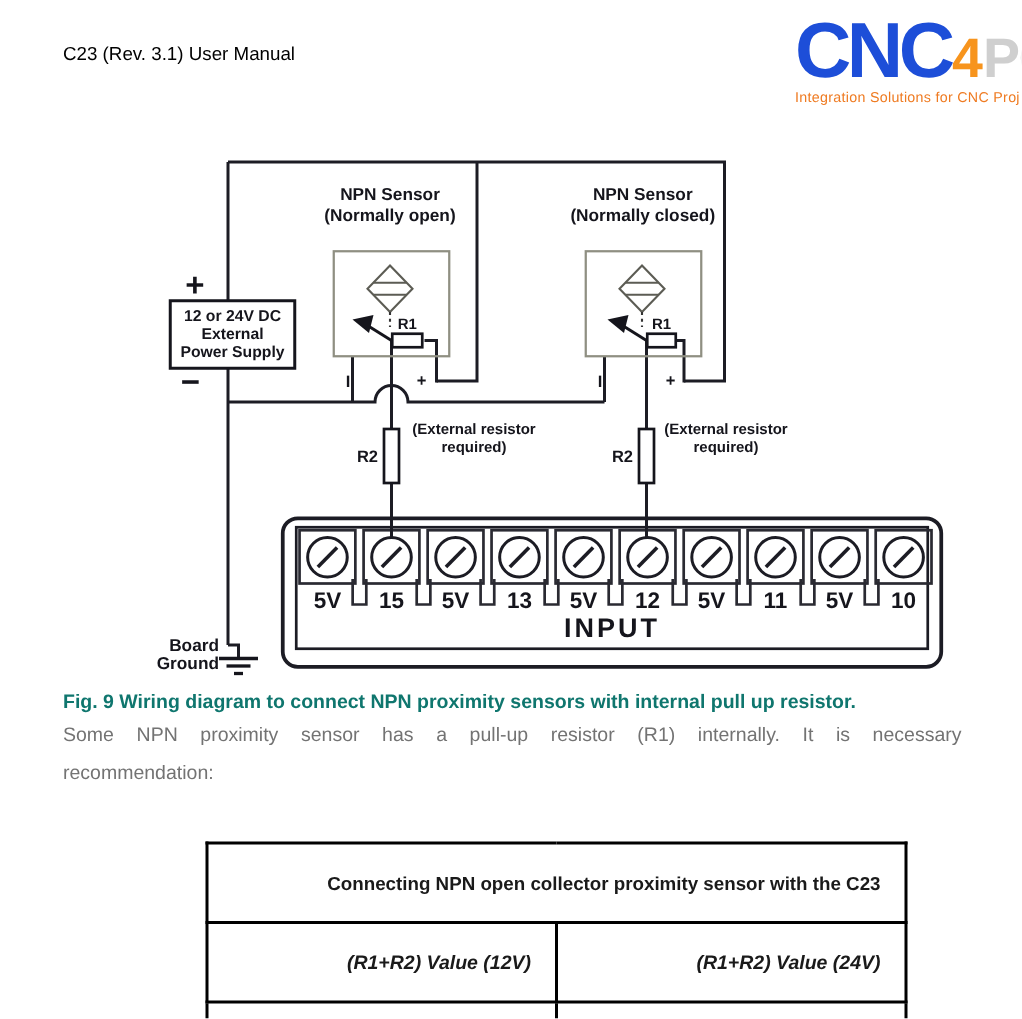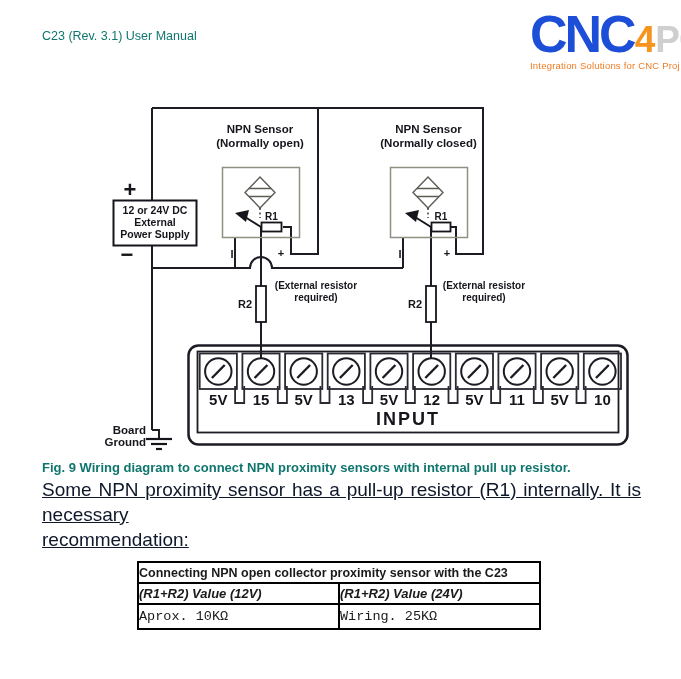--- a/index.html
+++ b/index.html
@@ -1,21 +1,21 @@
 <!DOCTYPE html>
 <html><head>
 <meta charset="utf-8">
 <style>
   html,body{margin:0;padding:0;background:#ffffff;}
   #page{position:relative;width:681px;height:679px;background:#ffffff;overflow:hidden;
         font-family:"Liberation Sans",sans-serif;color:#1a1a1a;}
   .abs{position:absolute;}
 
   
-  #doc-title{left:42px;top:29px;font-size:12.5px;color:#0f766e;}
+  #doc-title{left:42px;top:29px;font-size:12.5px;color:#000000;}
 
   
   #logo{left:530px;top:6px;width:200px;white-space:nowrap;}
   #logo .row{display:flex;align-items:baseline;}
   .logo-cnc{font-size:52px;font-weight:bold;letter-spacing:-3px;color:#1d4ed8;line-height:56px;}
   .logo-4{font-size:37px;font-weight:bold;color:#f7941d;margin-left:1px;}
   .logo-pc{font-size:37px;font-weight:bold;letter-spacing:-1px;color:#cfcfcf;}
   .logo-tag{font-size:9.5px;color:#ef7b22;margin-top:-2px;letter-spacing:0.2px;}
 
   
@@ -30,26 +30,26 @@
   .t-b22{font-size:22px;font-weight:bold;}
   .mid{text-anchor:middle;}
   .end{text-anchor:end;}
   .wire{stroke:#1c1c24;stroke-width:2;fill:none;}
   .thin{stroke:#2a2a32;stroke-width:1.8;fill:none;}
   .sensorbox{stroke:#8f8f82;stroke-width:1.5;fill:none;}
   .dia{stroke:#5c5c54;stroke-width:1.4;fill:none;}
 
   
   #fig-caption{left:42px;top:460px;font-size:13px;font-weight:bold;color:#0f766e;}
-  #body-text{left:42px;top:477px;width:599px;font-size:19px;line-height:25px;color:#0f172a;text-decoration:underline;}
+  #body-text{left:42px;top:477px;width:599px;font-size:13px;line-height:25px;color:#737373;}
   #body-text .just{text-align:justify;text-align-last:justify;}
 
   
   #spec-table{left:137px;top:561px;border-collapse:collapse;}
-  #spec-table td{border:2px solid #000;text-align:left;vertical-align:middle;padding:0;}
+  #spec-table td{border:2px solid #000;text-align:right;vertical-align:middle;padding:16px;}
   .tbl-title{width:399px;height:19px;font-size:12.5px;font-weight:bold;}
   .tbl-h{width:199px;height:19px;font-size:13px;font-weight:bold;font-style:italic;}
   .tbl-v{height:23px;font-size:13.5px;font-family:Liberation Mono, monospace;}
 </style>
 </head>
 <body>
 
 <div id="page">
 
   <div class="abs" id="doc-title">C23 (Rev. 3.1) User Manual</div>

